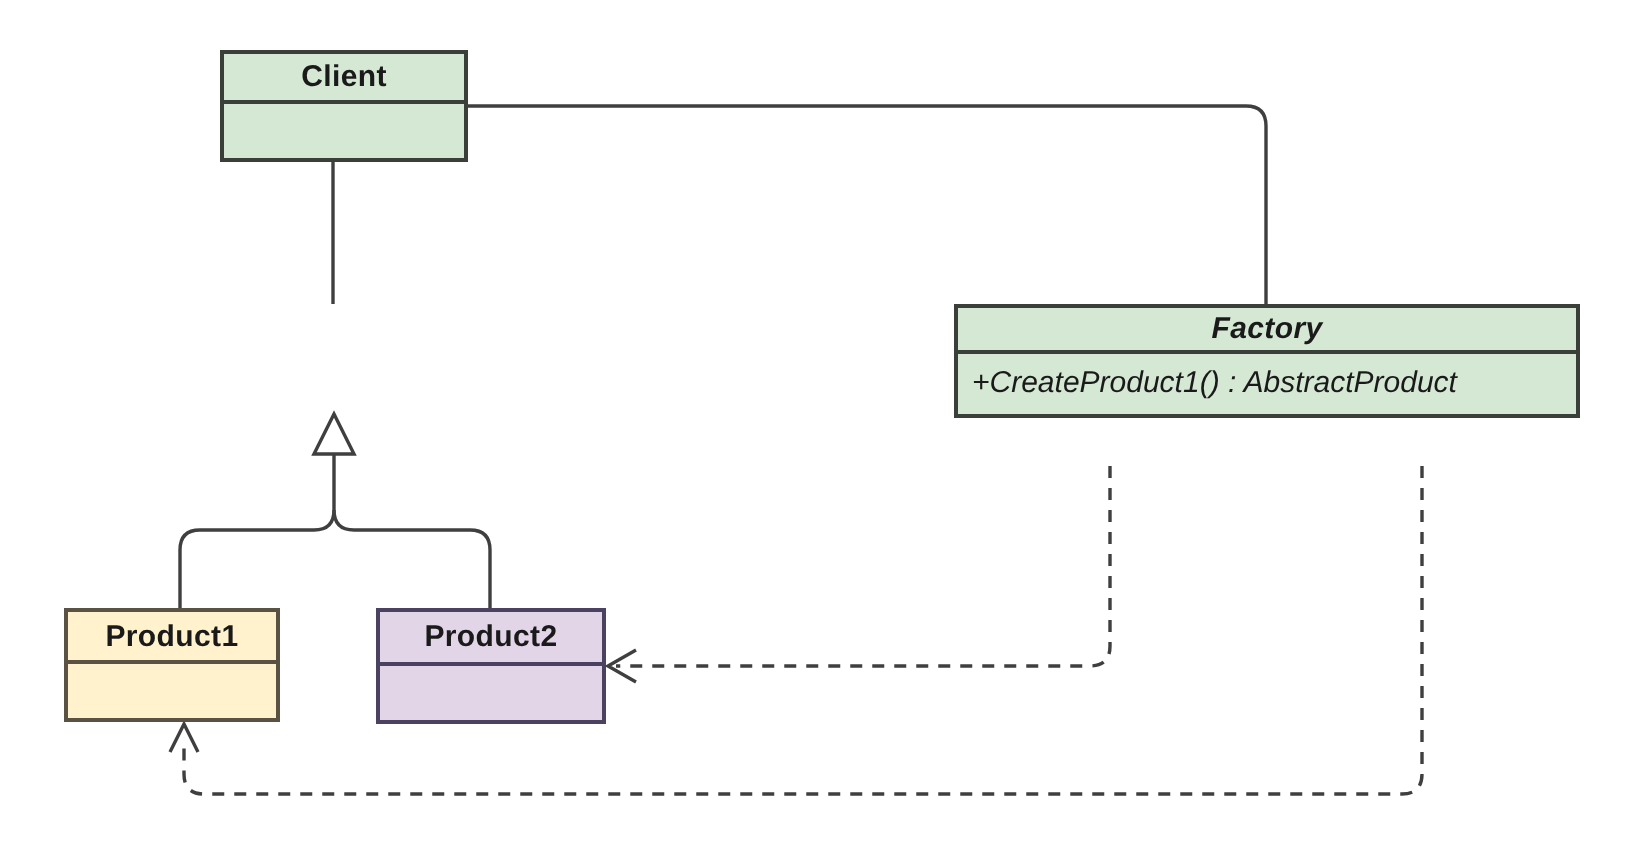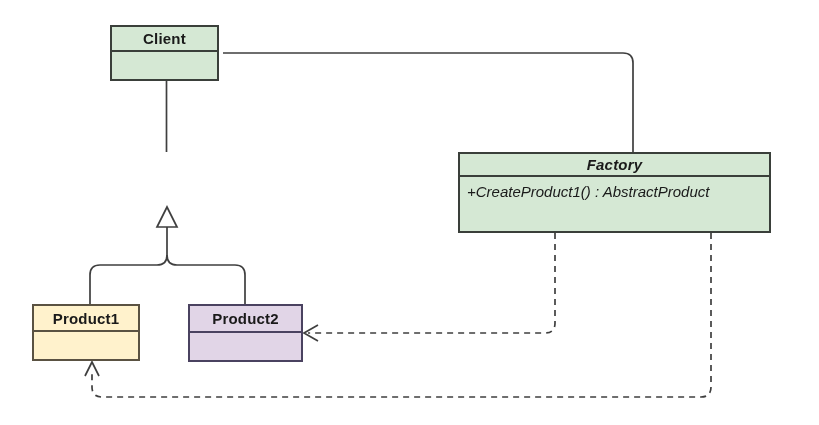--- a/index.html
+++ b/index.html
@@ -44,25 +44,25 @@
   .uml-class .body.methods {
     padding: 5px 0 0 7px;
   }
   .method-line {
     font-size: 15px;
     line-height: 20px;
     white-space: nowrap;
   }
 
   
-  #box-client          { left: 110px; top: 25px;  width: 109px; height: 56px; }
+  #box-client          { left: 110px; top: 25px;  width: 124px; height: 56px; }
   #box-client .title   { height: 25px; }
   #box-abstractproduct { left: 83px;  top: 152px; width: 168px; height: 55px; }
   #box-abstractproduct .title { height: 22px; }
-  #box-factory         { left: 458px; top: 152px; width: 313px; height: 81px; }
+  #box-factory         { left: 477px; top: 152px; width: 313px; height: 57px; }
   #box-factory .title  { height: 23px; }
   #box-product1        { left: 32px;  top: 304px; width: 108px; height: 57px; border-color: #5a5242; }
   #box-product1 .title { height: 26px; border-color: #5a5242; }
   #box-product2        { left: 188px; top: 304px; width: 115px; height: 58px; border-color: #4a4260; }
   #box-product2 .title { height: 27px; border-color: #4a4260; }
 </style>
 </head>
 <body>
 
 <div class="canvas">

